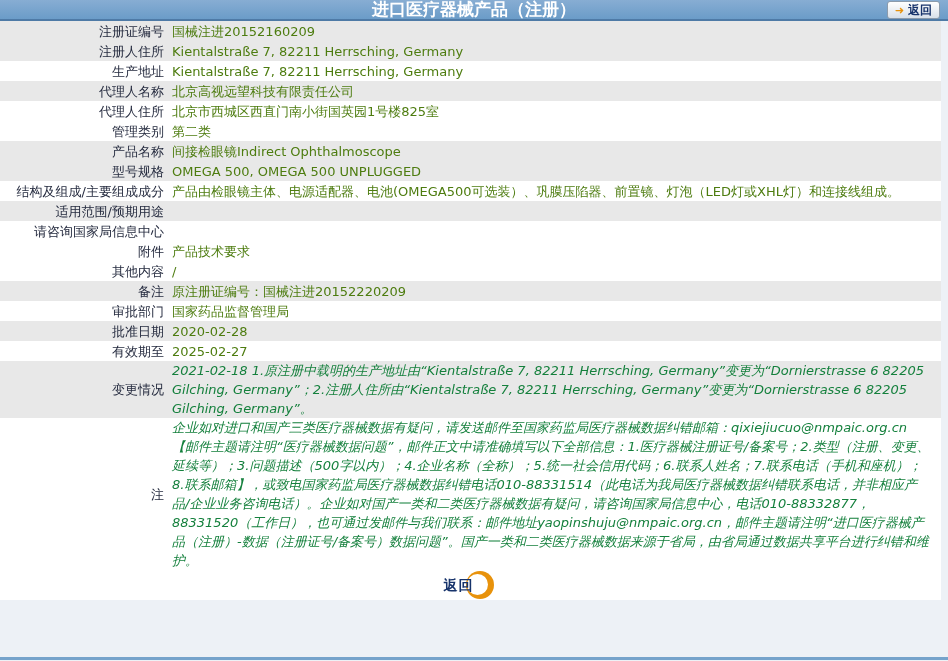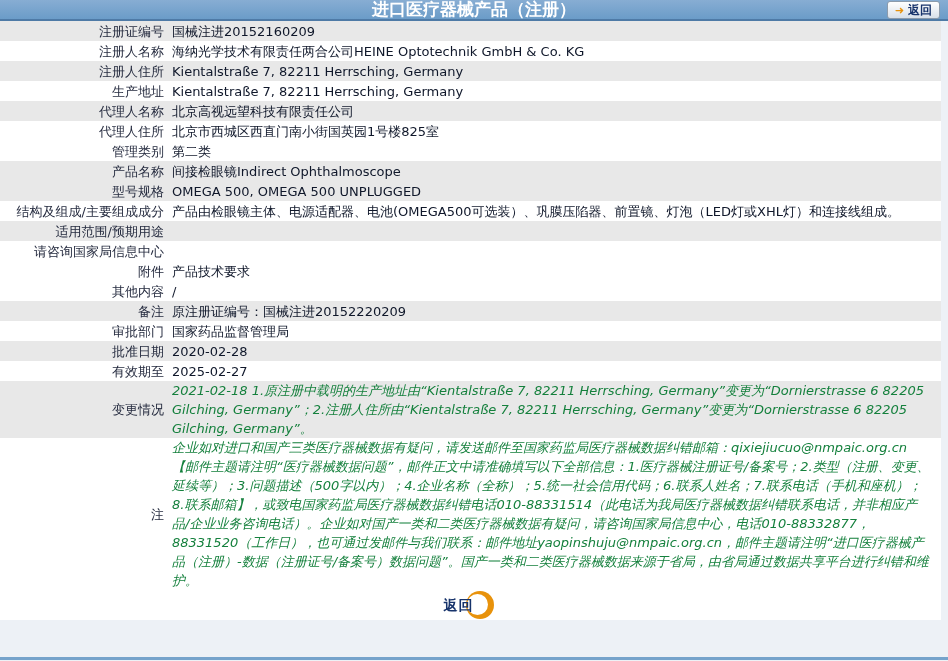--- a/index.html
+++ b/index.html
@@ -33,21 +33,21 @@
     color:var(--link-navy);font-weight:bold;font-size:12px;line-height:14px;
   }
   .table{width:941px;background:#ffffff;}
   .row{display:flex;align-items:center;min-height:20px;background:var(--row-plain);}
   .row.shaded{background:var(--row-shaded);}
   .label{
     width:164px;flex-shrink:0;text-align:right;padding-right:8px;
     line-height:19px;color:#252b3f;
   }
   .value{
-    flex:1;padding-right:10px;line-height:19px;color:#0f172a;
+    flex:1;padding-right:10px;line-height:19px;color:#4d7c0f;
     word-break:break-word;
   }
   .row.note .value, .row.changes .value{color:#15803d;font-style:italic;}
   .footer-bar{
     width:941px;height:30px;background:#ffffff;
     display:flex;justify-content:center;align-items:center;
   }
   .bottom-back{position:relative;width:62px;height:28px;cursor:pointer;}
   .ring{
     position:absolute;left:26px;top:0;width:28px;height:28px;
@@ -74,24 +74,20 @@
   <div class="back-btn-top">
     <span class="back-arrow">➜</span>
     <span class="bt-label">返回</span>
   </div>
 </div>
 
 <div class="table">
     <div class="row shaded">
       <div class="label">注册证编号</div>
       <div class="value">国械注进20152160209</div>
-    </div>
-    <div class="row">
-      <div class="label">注册人名称</div>
-      <div class="value">海纳光学技术有限责任两合公司HEINE Optotechnik GmbH &amp; Co. KG</div>
     </div>
     <div class="row shaded">
       <div class="label">注册人住所</div>
       <div class="value">Kientalstraße 7, 82211 Herrsching, Germany</div>
     </div>
     <div class="row">
       <div class="label">生产地址</div>
       <div class="value">Kientalstraße 7, 82211 Herrsching, Germany</div>
     </div>
     <div class="row shaded">

